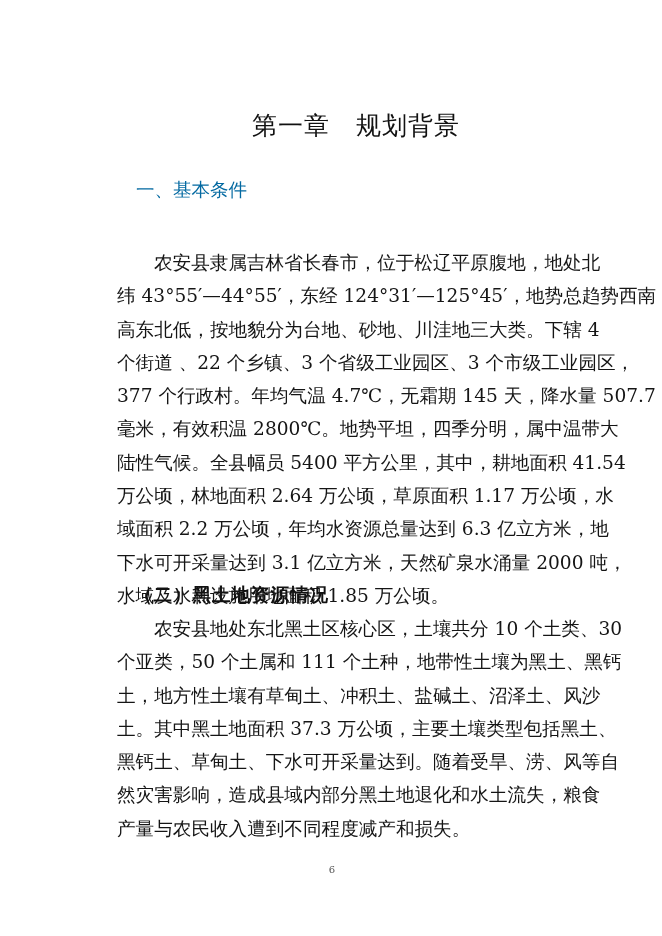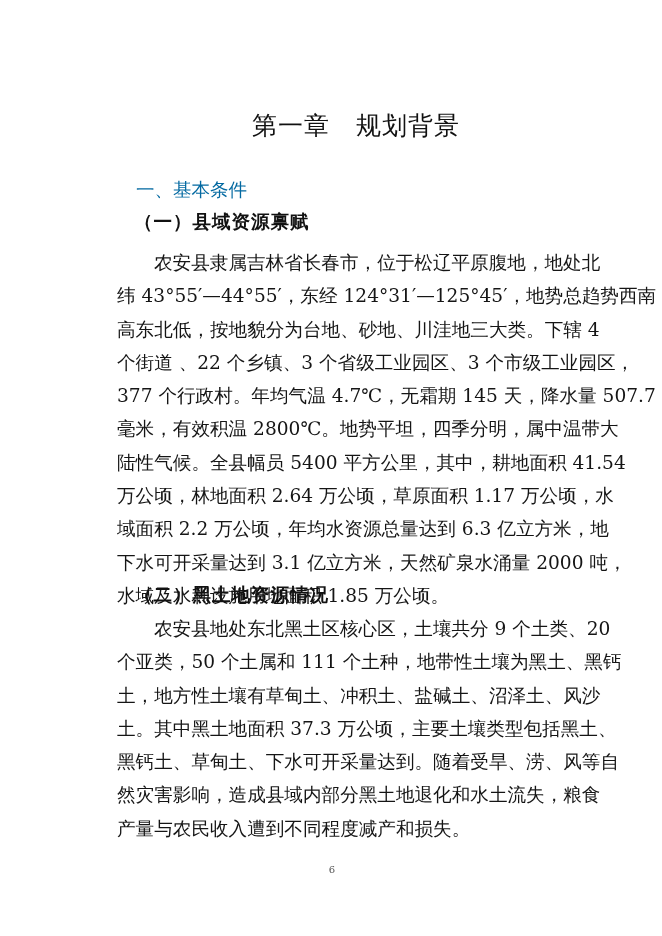--- a/index.html
+++ b/index.html
@@ -88,40 +88,39 @@
   </style>
 </head>
 <body>
 
 <div class="page">
 
   <div class="chapter-title"><span>第一章</span><span class="gap"></span><span>规划背景</span></div>
 
   <div class="section-heading">一、基本条件</div>
 
-  <div class="sub-heading" style="top:208px;">（一）县域资源禀赋</div>
 
   <div class="para" style="top:246px;">
     <span class="line first">农安县隶属吉林省长春市，位于松辽平原腹地，地处北</span>
     <span class="line">纬 43°55′—44°55′，东经 124°31′—125°45′，地势总趋势西南</span>
     <span class="line">高东北低，按地貌分为台地、砂地、川洼地三大类。下辖 4</span>
     <span class="line">个街道 、22 个乡镇、3 个省级工业园区、3 个市级工业园区，</span>
     <span class="line">377 个行政村。年均气温 4.7℃，无霜期 145 天，降水量 507.7</span>
     <span class="line">毫米，有效积温 2800℃。地势平坦，四季分明，属中温带大</span>
     <span class="line">陆性气候。全县幅员 5400 平方公里，其中，耕地面积 41.54</span>
     <span class="line">万公顷，林地面积 2.64 万公顷，草原面积 1.17 万公顷，水</span>
     <span class="line">域面积 2.2 万公顷，年均水资源总量达到 6.3 亿立方米，地</span>
     <span class="line">下水可开采量达到 3.1 亿立方米，天然矿泉水涌量 2000 吨，</span>
     <span class="line last">水域及水利设施用地面积 1.85 万公顷。</span>
   </div>
 
   <div class="sub-heading" style="top:581px;">（二）黑土地资源情况</div>
 
   <div class="para" style="top:612px;">
-    <span class="line first">农安县地处东北黑土区核心区，土壤共分 9 个土类、20</span>
+    <span class="line first">农安县地处东北黑土区核心区，土壤共分 10 个土类、30</span>
     <span class="line">个亚类，50 个土属和 111 个土种，地带性土壤为黑土、黑钙</span>
     <span class="line">土，地方性土壤有草甸土、冲积土、盐碱土、沼泽土、风沙</span>
     <span class="line">土。其中黑土地面积 37.3 万公顷，主要土壤类型包括黑土、</span>
     <span class="line">黑钙土、草甸土、下水可开采量达到。随着受旱、涝、风等自</span>
     <span class="line">然灾害影响，造成县域内部分黑土地退化和水土流失，粮食</span>
     <span class="line last">产量与农民收入遭到不同程度减产和损失。</span>
   </div>
 
   <div class="page-number">6</div>
 

